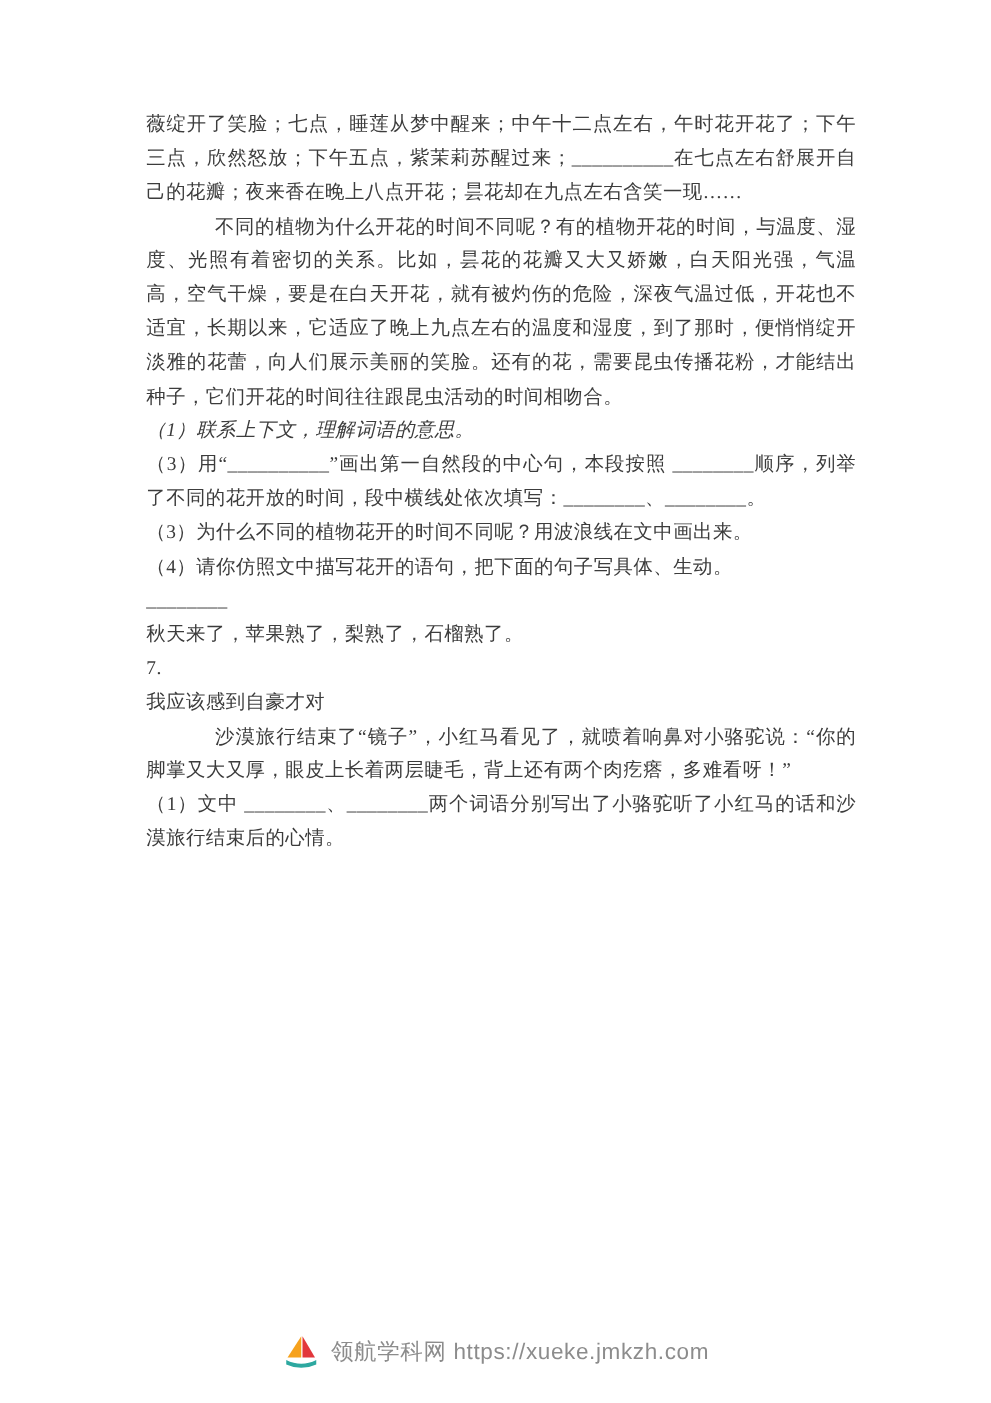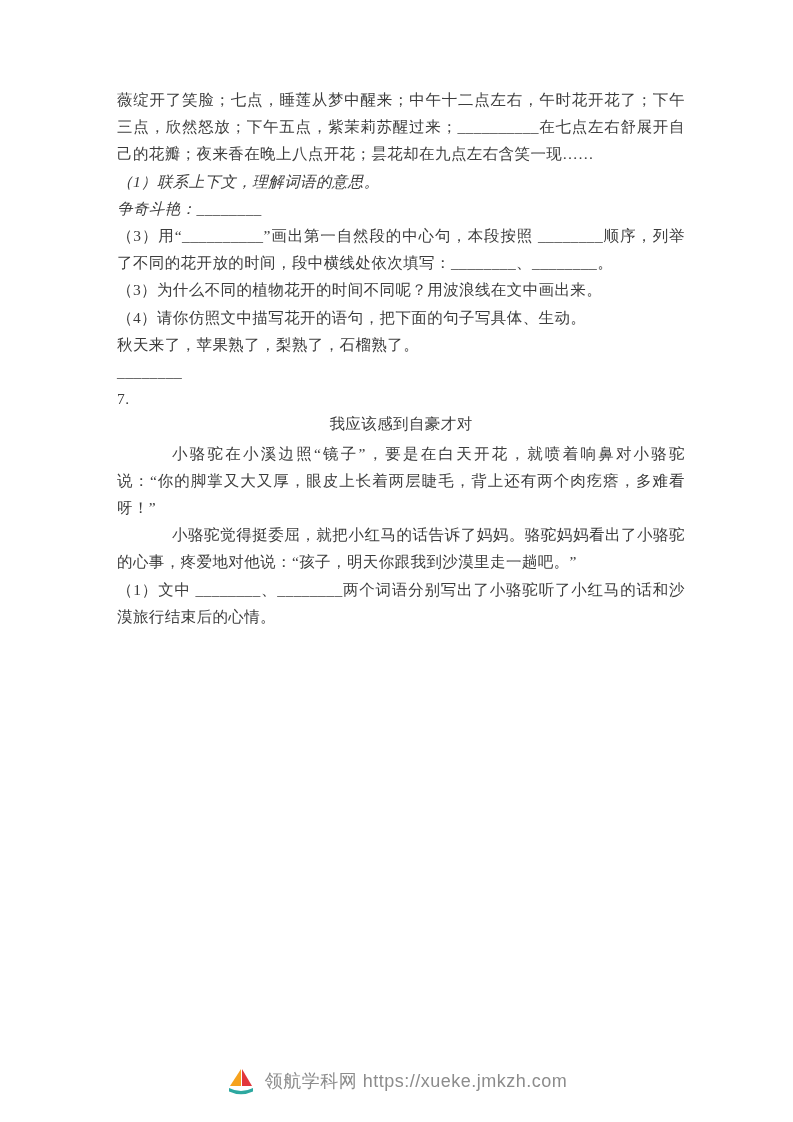--- a/index.html
+++ b/index.html
@@ -22,21 +22,21 @@
   p.line {
     margin: 0;
     font-size: 15.5px;
     line-height: 27.2px;
     letter-spacing: 0.4px;
     text-align: justify;
     word-break: break-all;
     white-space: pre-wrap;
   }
   p.indent { text-indent: 55px; }
-  p.center { text-align: center; font-family: Liberation Mono, monospace; }
+  p.center { text-align: left; }
   .gap-sm { margin-top: 5px; font-style: italic; }
   .gap-md { margin-top: 7px; }
   .gap-lg { margin-top: 30px; font-family: Liberation Serif, serif; }
   .title { font-size: 16px; }
   .footer {
     position: absolute;
     left: 0;
     right: 0;
     top: 1064px;
     height: 34px;
@@ -52,31 +52,30 @@
     font-family: "Liberation Sans", "DejaVu Sans", sans-serif;
   }
   .logo { width: 30px; height: 30px; display: block; }
 </style>
 </head>
 <body>
 
 <div>
   <main class="content">
     <p class="line">薇绽开了笑脸；七点，睡莲从梦中醒来；中午十二点左右，午时花开花了；下午三点，欣然怒放；下午五点，紫茉莉苏醒过来；__________在七点左右舒展开自己的花瓣；夜来香在晚上八点开花；昙花却在九点左右含笑一现……</p>
+    <p class="line indent">不同的植物为什么开花的时间不同呢？有的植物开花的时间，与温度、湿度、光照有着密切的关系。比如，昙花的花瓣又大又娇嫩，白天阳光强，气温高，空气干燥，要是在白天开花，就有被灼伤的危险，深夜气温过低，开花也不适宜，长期以来，它适应了晚上九点左右的温度和湿度，到了那时，便悄悄绽开淡雅的花蕾，向人们展示美丽的笑脸。还有的花，需要昆虫传播花粉，才能结出种子，它们开花的时间往往跟昆虫活动的时间相吻合。</p>
     <p class="line gap-sm">（1）联系上下文，理解词语的意思。</p>
-    <p class="line gap-sm">争奇斗艳：________</p>
     <p class="line">（3）用“__________”画出第一自然段的中心句，本段按照 ________顺序，列举了不同的花开放的时间，段中横线处依次填写：________、________。</p>
     <p class="line">（3）为什么不同的植物花开的时间不同呢？用波浪线在文中画出来。</p>
     <p class="line">（4）请你仿照文中描写花开的语句，把下面的句子写具体、生动。</p>
+    <p class="line gap-md">________</p>
     <p class="line">秋天来了，苹果熟了，梨熟了，石榴熟了。</p>
-    <p class="line gap-md">________</p>
     <p class="line">7.</p>
     <p class="line center title">我应该感到自豪才对</p>
-    <p class="line indent">小骆驼在小溪边照“镜子”，要是在白天开花，就喷着响鼻对小骆驼说：“你的脚掌又大又厚，眼皮上长着两层睫毛，背上还有两个肉疙瘩，多难看呀！”</p>
-    <p class="line indent">小骆驼觉得挺委屈，就把小红马的话告诉了妈妈。骆驼妈妈看出了小骆驼的心事，疼爱地对他说：“孩子，明天你跟我到沙漠里走一趟吧。”</p>
+    <p class="line indent">沙漠旅行结束了“镜子”，小红马看见了，就喷着响鼻对小骆驼说：“你的脚掌又大又厚，眼皮上长着两层睫毛，背上还有两个肉疙瘩，多难看呀！”</p>
     <p class="line gap-lg">（1）文中 ________、________两个词语分别写出了小骆驼听了小红马的话和沙漠旅行结束后的心情。</p>
   </main>
 
   <div class="footer">
     <svg class="logo" viewBox="0 0 30 30" aria-hidden="true">
       <path d="M4 20 L15 3 L15 20 Z" fill="#f6a21d"></path>
       <path d="M16 3 L26 20 L16 20 Z" fill="#e2373b"></path>
       <path d="M3 22 Q15 28 27 22 L27 25.5 Q15 31 3 25.5 Z" fill="#2da8a0"></path>
     </svg>
     <span class="wm-text">领航学科网 https://xueke.jmkzh.com</span>

